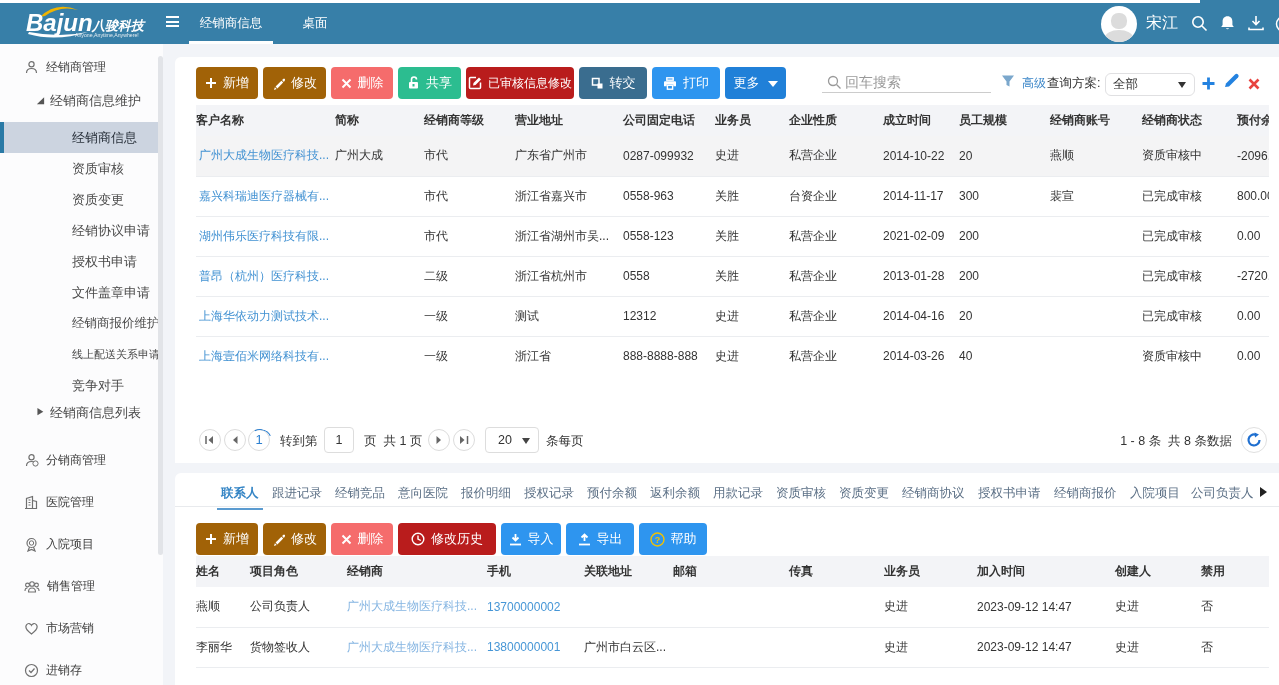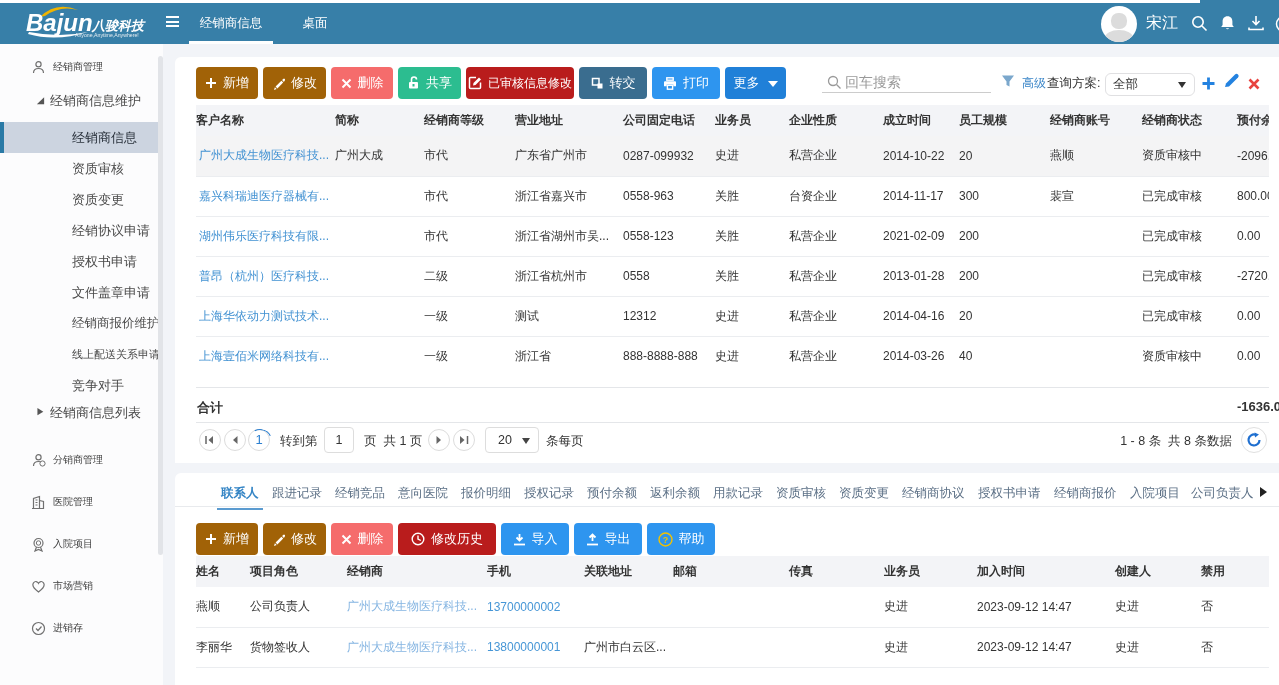--- a/index.html
+++ b/index.html
@@ -18,21 +18,21 @@
 
 #hright { position:absolute; right:-10px; top:3px; height:41px; display:flex; align-items:center; color:#fff; }
 #avatar { width:36px; height:36px; border-radius:50%; background:#fff; position:relative; overflow:hidden; }
 #avatar .hd { position:absolute; left:10px; top:7px; width:16px; height:16px; border-radius:45%; background:#dcdcdc; }
 #avatar .bd { position:absolute; left:4px; top:24px; width:28px; height:16px; border-radius:50% 50% 0 0; background:#dcdcdc; }
 #uname { font-size:16px; margin:0 13px 0 9px; }
 
 
 #aside { position:absolute; left:0; top:44px; width:163px; bottom:0; background:#fcfcfd; overflow:hidden; }
 #sthumb { position:absolute; left:158px; top:56px; width:5px; height:499px; background:#e2e4e8; border-radius:3px; z-index:3; }
-.nav1 { height:42px; display:flex; align-items:center; padding-left:31px; color:#404040; font-size:10px; }
+.nav1 { height:42px; display:flex; align-items:center; padding-left:24px; color:#404040; font-size:12px; }
 .nav1 svg { margin-right:7px; }
 .nav2 { height:26px; line-height:26px; padding-left:50px; color:#484848; font-size:13px; position:relative; }
 .nav2 .tri { position:absolute; left:36px; top:0; font-size:9px; color:#555; }
 .nav3 { height:31px; line-height:31px; padding-left:72px; color:#4a4a4a; font-size:13px; }
 .nav3.on { background:#ccd4e0; border-left:4px solid #2a7aa6; padding-left:68px; color:#28303a; }
 
 
 #card1 { position:absolute; left:175px; top:57px; width:1104px; height:406px; background:#fff; border-radius:6px 0 0 0; }
 #card2 { position:absolute; left:175px; top:473px; width:1104px; height:212px; background:#fff; border-radius:6px 0 0 0; }
 
@@ -181,20 +181,30 @@
       </svg>
     <span>医院管理</span>
   </div>
   <div class="nav1">
     <svg width="15" height="15" viewBox="0 0 15 15">
         <circle cx="7.5" cy="6" r="4.5" fill="none" stroke="#707070" stroke-width="1.2"></circle>
         <circle cx="7.5" cy="6" r="2.2" fill="none" stroke="#707070" stroke-width="1"></circle>
         <path d="M5.5 10 L4 14 L7.5 12.5 L11 14 L9.5 10" fill="none" stroke="#707070" stroke-width="1.2"></path>
       </svg>
     <span>入院项目</span>
+  </div>
+  <div class="nav1">
+    <svg width="16" height="15" viewBox="0 0 16 15">
+        <circle cx="8" cy="5" r="2.3" fill="none" stroke="#707070" stroke-width="1.1"></circle>
+        <circle cx="3.5" cy="6" r="1.9" fill="none" stroke="#707070" stroke-width="1.1"></circle>
+        <circle cx="12.5" cy="6" r="1.9" fill="none" stroke="#707070" stroke-width="1.1"></circle>
+        <path d="M4.5 13 Q4.5 9 8 9 Q11.5 9 11.5 13 Z" fill="none" stroke="#707070" stroke-width="1.1"></path>
+        <path d="M1 12 Q1 8.8 3.5 9 M15 12 Q15 8.8 12.5 9" fill="none" stroke="#707070" stroke-width="1.1"></path>
+      </svg>
+    <span>销售管理</span>
   </div>
   <div class="nav1">
     <svg width="15" height="15" viewBox="0 0 15 15">
         <path d="M7.5 13 C2 9 1 6 2.5 3.8 C4 1.8 6.5 2.3 7.5 4.3 C8.5 2.3 11 1.8 12.5 3.8 C14 6 13 9 7.5 13 Z" fill="none" stroke="#707070" stroke-width="1.2"></path>
       </svg>
     <span>市场营销</span>
   </div>
   <div class="nav1">
     <svg width="15" height="15" viewBox="0 0 15 15">
         <circle cx="7.5" cy="7.5" r="6" fill="none" stroke="#707070" stroke-width="1.2"></circle>
@@ -373,24 +383,20 @@
             <td>私营企业</td>
             <td>2014-03-26</td>
             <td>40</td>
             <td></td>
             <td>资质审核中</td>
             <td>0.00</td>
           </tr>
     </tbody>
       </table>
   </div>
-  <div id="sumrow">
-      <span class="s1">合计</span>
-      <span class="s2">-1636.0</span>
-    </div>
   <div id="pager">
     <div class="pcir" style="left:3px">
         <svg width="10" height="8" viewBox="0 0 10 8">
           <path d="M1 0 L1 8" stroke="#666" stroke-width="1.5"></path>
           <path d="M8 0 L3.5 4 L8 8 Z" fill="#666"></path>
         </svg>
       </div>
     <div class="pcir" style="left:28px">
         <svg width="7" height="8" viewBox="0 0 7 8">
           <path d="M6 0 L1.5 4 L6 8 Z" fill="#666"></path>
@@ -452,21 +458,21 @@
           <path d="M2 12.9 L2.9 10.3 L4.7 12.1 Z" fill="#fff"></path>
           <path d="M10.1 3.1 L11.2 2 Q12 1.2 12.8 2 Q13.6 2.8 12.8 3.6 L11.9 4.9 Z" fill="#fff"></path>
         </svg>修改</div>
     <div style="width:62px" class="btn b-red"><svg width="11" height="11" viewBox="0 0 11 11">
           <path d="M1.5 1.5 L9.5 9.5 M9.5 1.5 L1.5 9.5" stroke="#fff" stroke-width="2"></path>
         </svg>删除</div>
     <div style="width:98px" class="btn b-peri"><svg width="14" height="14" viewBox="0 0 14 14">
           <circle cx="7" cy="7" r="5.8" fill="none" stroke="#fff" stroke-width="1.4"></circle>
           <path d="M7 3.5 L7 7 L9.8 8.5" fill="none" stroke="#fff" stroke-width="1.4"></path>
         </svg>修改历史</div>
-    <div style="width:68px" class="btn b-blue"><svg width="13" height="13" viewBox="0 0 13 13">
+    <div style="width:60px" class="btn b-blue"><svg width="13" height="13" viewBox="0 0 13 13">
           <path d="M6.5 1 L6.5 7 M3.5 4.5 L6.5 7.5 L9.5 4.5" fill="none" stroke="#fff" stroke-width="1.8"></path>
           <path d="M1 11.5 L12 11.5" stroke="#fff" stroke-width="1.8"></path>
         </svg>导入</div>
     <div style="width:68px" class="btn b-blue"><svg width="13" height="13" viewBox="0 0 13 13">
           <path d="M6.5 8 L6.5 1.5 M3.5 4.5 L6.5 1.5 L9.5 4.5" fill="none" stroke="#fff" stroke-width="1.8"></path>
           <path d="M1 11.5 L12 11.5" stroke="#fff" stroke-width="1.8"></path>
         </svg>导出</div>
     <div style="width:68px" class="btn b-blue"><svg class="bi" width="15" height="15" viewBox="0 0 15 15">
           <circle cx="7.5" cy="7.5" r="6.5" fill="none" stroke="#f3c200" stroke-width="1.4"></circle>
           <text x="7.5" y="11" text-anchor="middle" font-size="9" font-weight="bold" fill="#f3c200">?</text>

